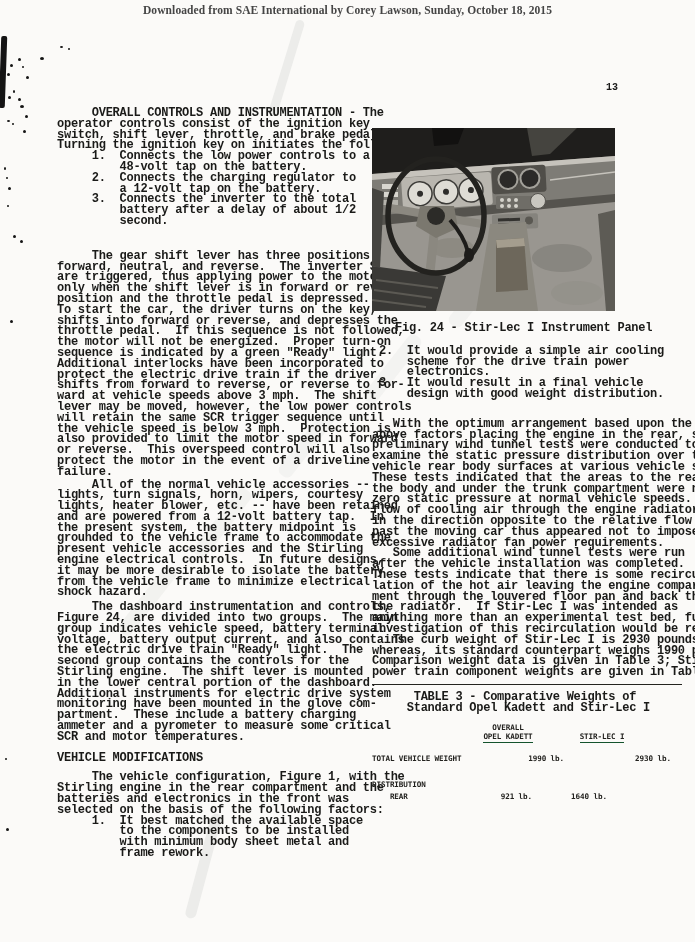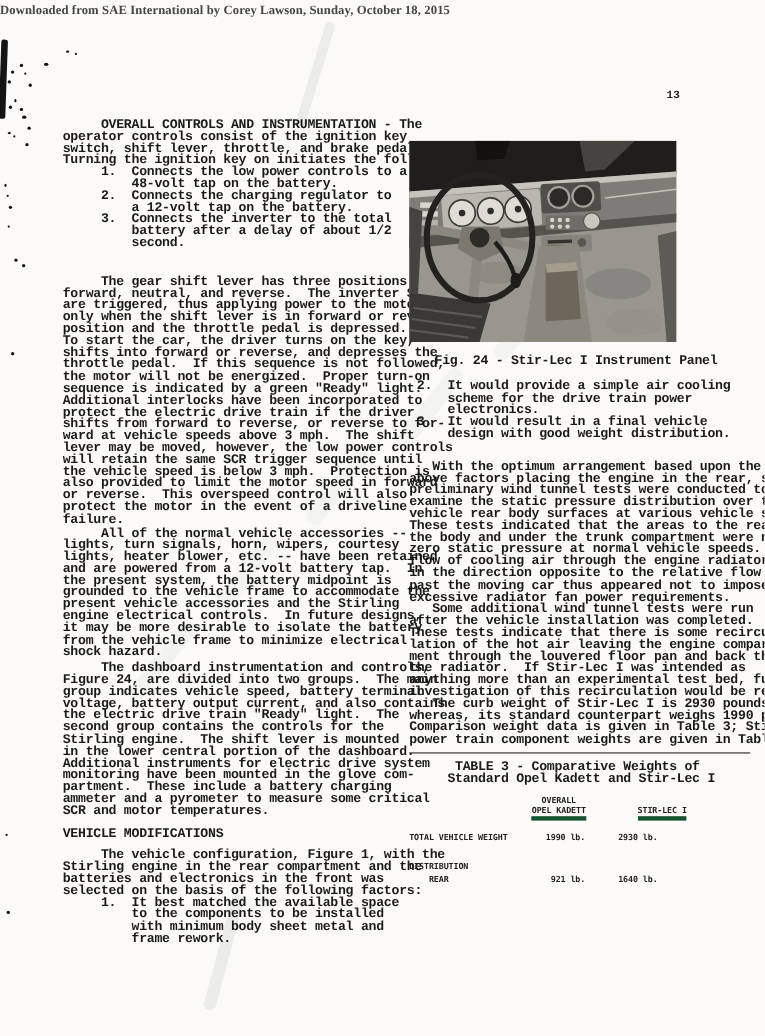--- a/index.html
+++ b/index.html
@@ -2,21 +2,21 @@
 <html><head>
 <meta charset="utf-8">
 <style>
   html,body{margin:0;padding:0;}
   body{
     width:695px;height:942px;position:relative;overflow:hidden;
     background:#fbfaf8;
     font-family:"Liberation Mono", monospace;
   }
   .scan-header{
-    position:absolute;top:4px;left:0;width:695px;
+    position:absolute;top:4px;left:0;width:695px;text-align:center;
     font-family:"Liberation Serif", serif;font-size:11.5px;font-weight:700;
     color:#454545;letter-spacing:.1px;
   }
   .page-number{
     position:absolute;top:82px;left:606px;
     font-size:10px;font-weight:700;color:#1b1b1b;
   }
   .body-text{
     white-space:pre;
     font-size:12px;line-height:10.8px;letter-spacing:-0.25px;
@@ -32,26 +32,26 @@
   .table-rule{margin-top:6px;width:310px;border-top:1.6px solid #24241f;}
   .table-title{margin-top:7px;}
   .wtable{
     font-family:"DejaVu Sans Mono", monospace;
     font-size:7.6px;line-height:9.2px;letter-spacing:-0.1px;
     font-weight:700;color:#22211e;
   }
   .whead{display:flex;margin-top:9px;}
   .whead .hcol1{margin-left:96px;width:80px;text-align:center;}
   .whead .hcol2{margin-left:24px;width:60px;text-align:center;padding-top:9.2px;}
-  .underlined{display:inline-block;border-bottom:4px solid #14532d;padding-bottom:1px;}
+  .underlined{display:inline-block;border-bottom:1px solid #14532d;padding-bottom:1px;}
   .wrow{display:flex;line-height:10px;}
   .wlabel{width:112px;white-space:pre;}
   .wval1{width:48px;text-align:right;}
-  .wval2{width:54px;margin-left:30px;text-align:left;}
-  .r-total{margin-top:11px;} .r-dist{margin-top:16px;} .r-sub{margin-top:2.5px;} .r-power{margin-top:13px;}
+  .wval2{width:54px;margin-left:30px;text-align:center;}
+  .r-total{margin-top:11px;gap:32px;} .r-dist{margin-top:16px;} .r-sub{margin-top:2.5px;} .r-power{margin-top:13px;}
   
   .ink-bar{position:absolute;left:0;top:36px;width:6px;height:72px;background:#141414;border-radius:2px;transform:rotate(2deg);}
   .speck{position:absolute;background:#151515;border-radius:50%;}
   .wm-stroke{position:absolute;background:#ececea;border-radius:6px;}
 </style>
 </head>
 <body>
 
 <div class="wm-stroke" style="left:282px;top:18px;width:9px;height:100px;transform:rotate(17deg);"></div>
 <div class="wm-stroke" style="left:198px;top:812px;width:11px;height:108px;transform:rotate(15deg);"></div>

